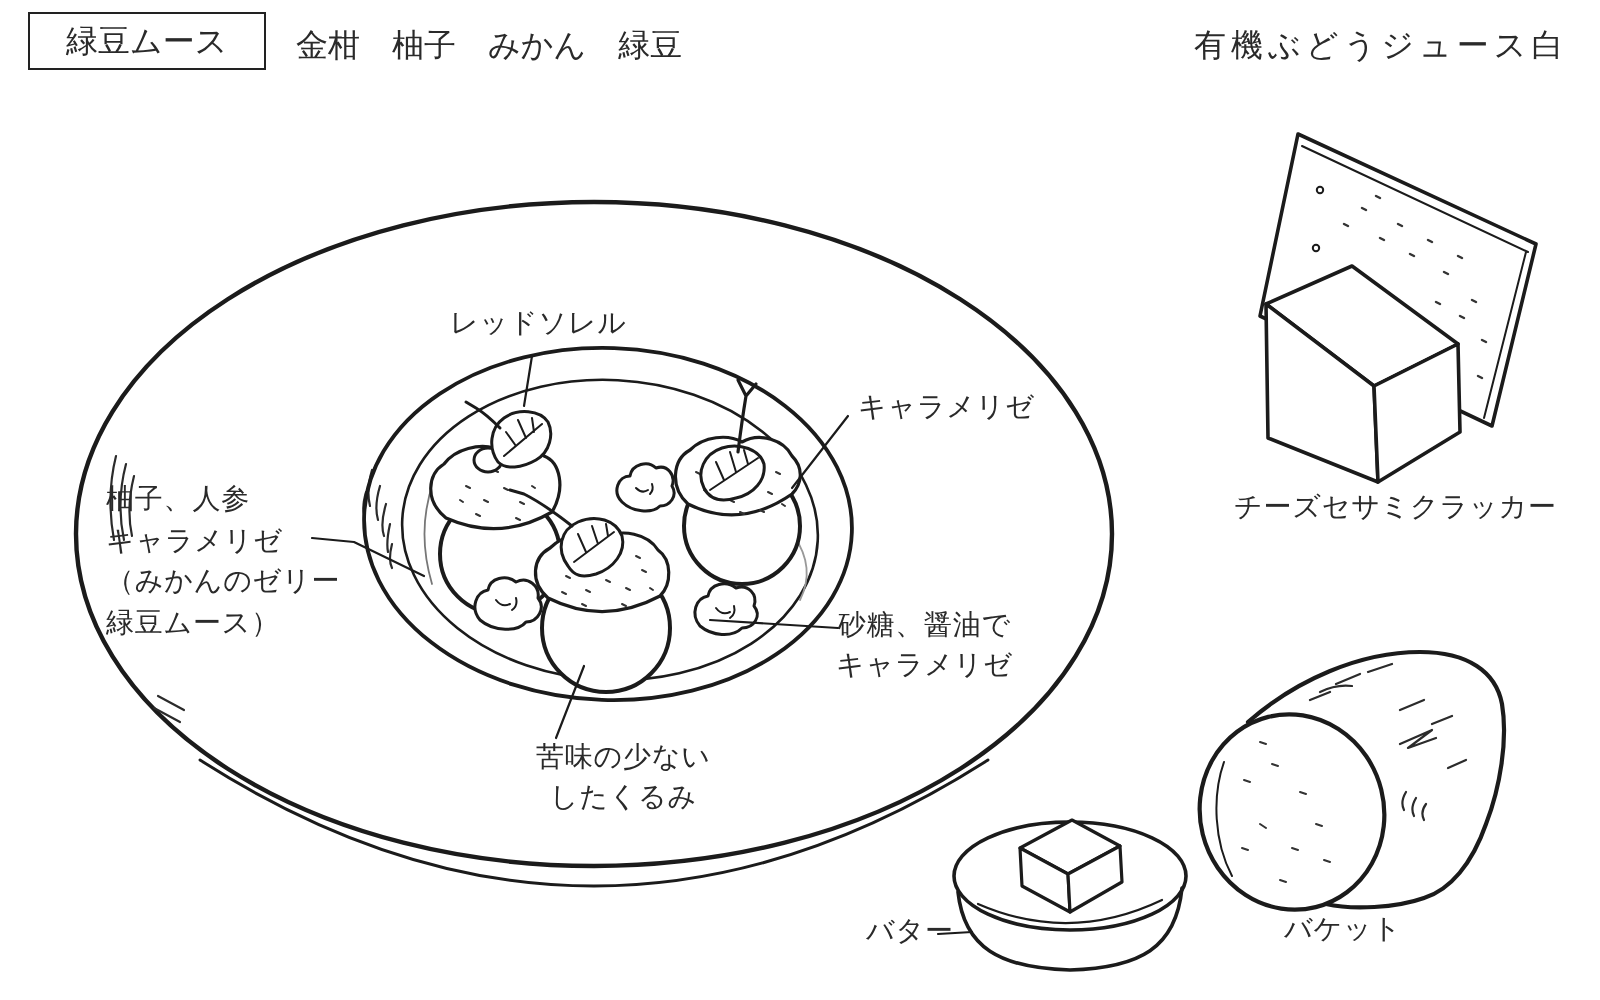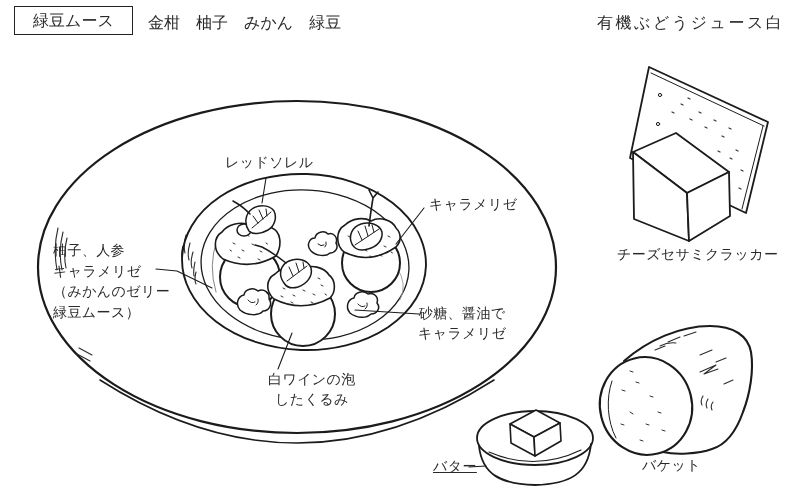--- a/index.html
+++ b/index.html
@@ -132,21 +132,21 @@
     <div>（みかんのゼリー</div>
     <div>緑豆ムース）</div>
   </div>
 
   <div class="label s ml2" style="left:418px;top:304px;">
     <div>砂糖、醤油で</div>
     <div>キャラメリゼ</div>
   </div>
 
   <div class="label s ml2" style="left:268px;top:370px;">
-    <div>白ワインの泡</div>
+    <div>苦味の少ない</div>
     <div>したくるみ</div>
   </div>
 
   <div class="label s" style="left:617px;top:246px;">チーズセサミクラッカー</div>
-  <div class="label s" style="left:433px;top:458px;text-decoration:underline;">バター</div>
+  <div class="label s" style="left:433px;top:458px;">バター</div>
   <div class="label s" style="left:642px;top:457px;text-align:center;">バケット</div>
 
 </div>
 
 </body></html>

